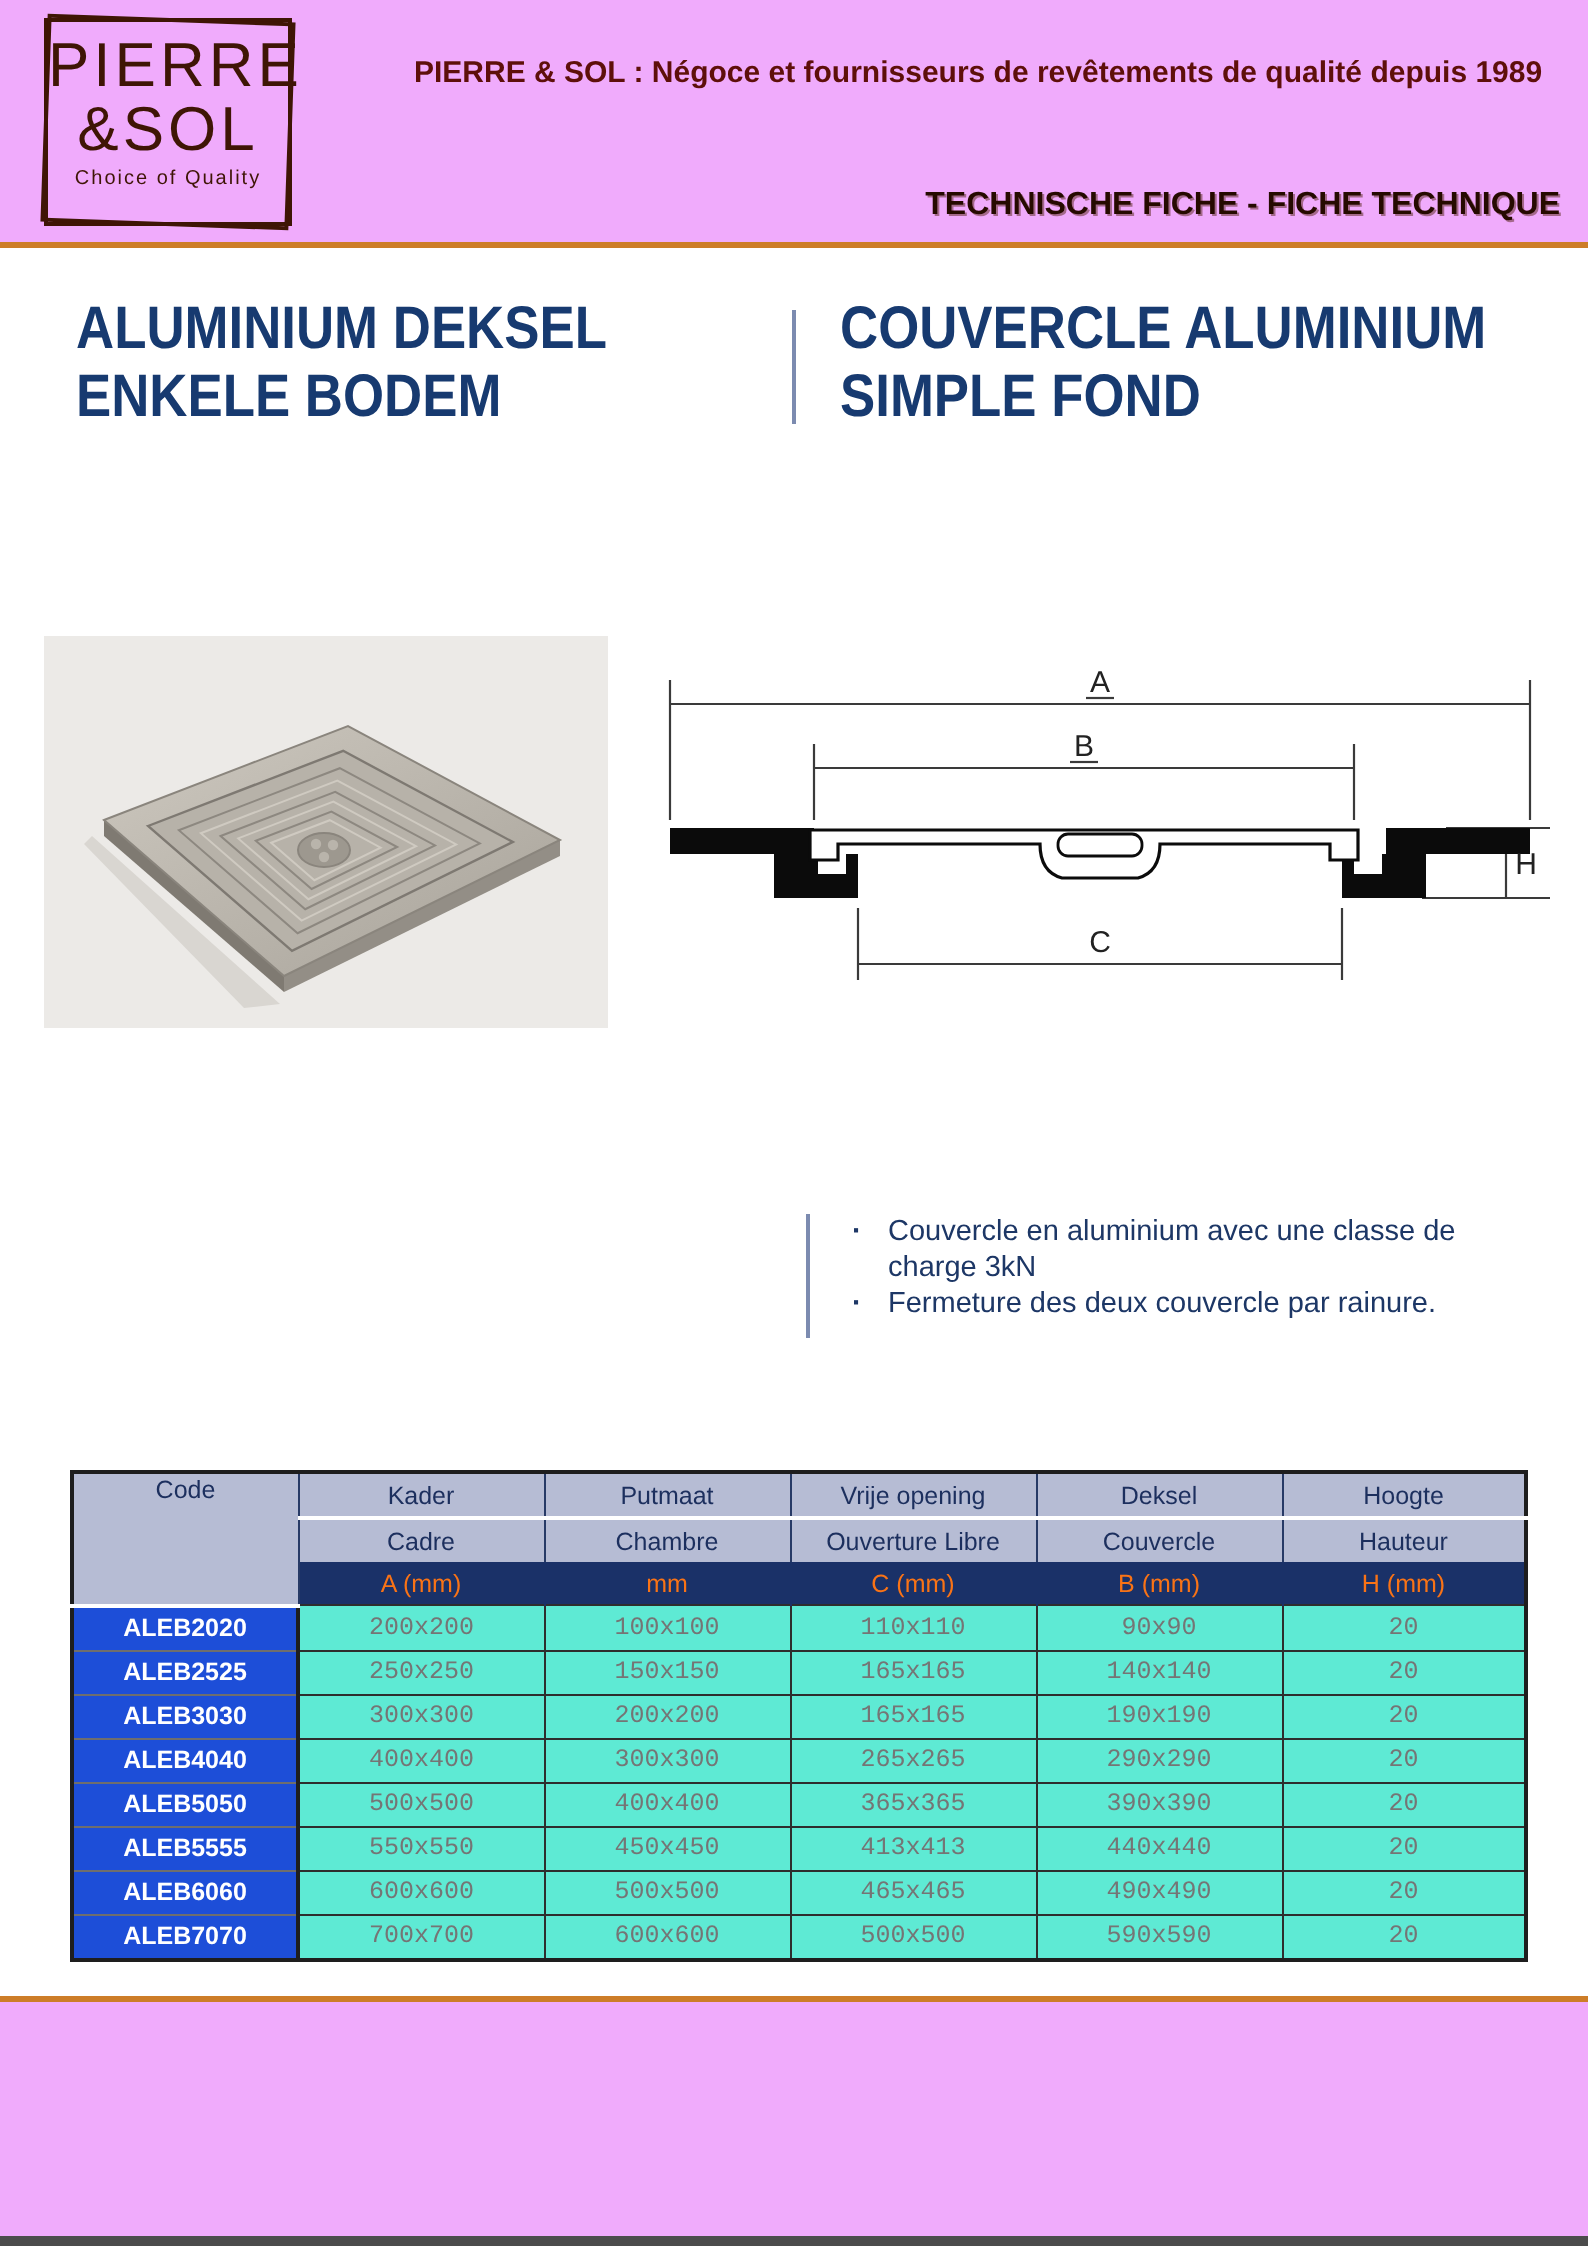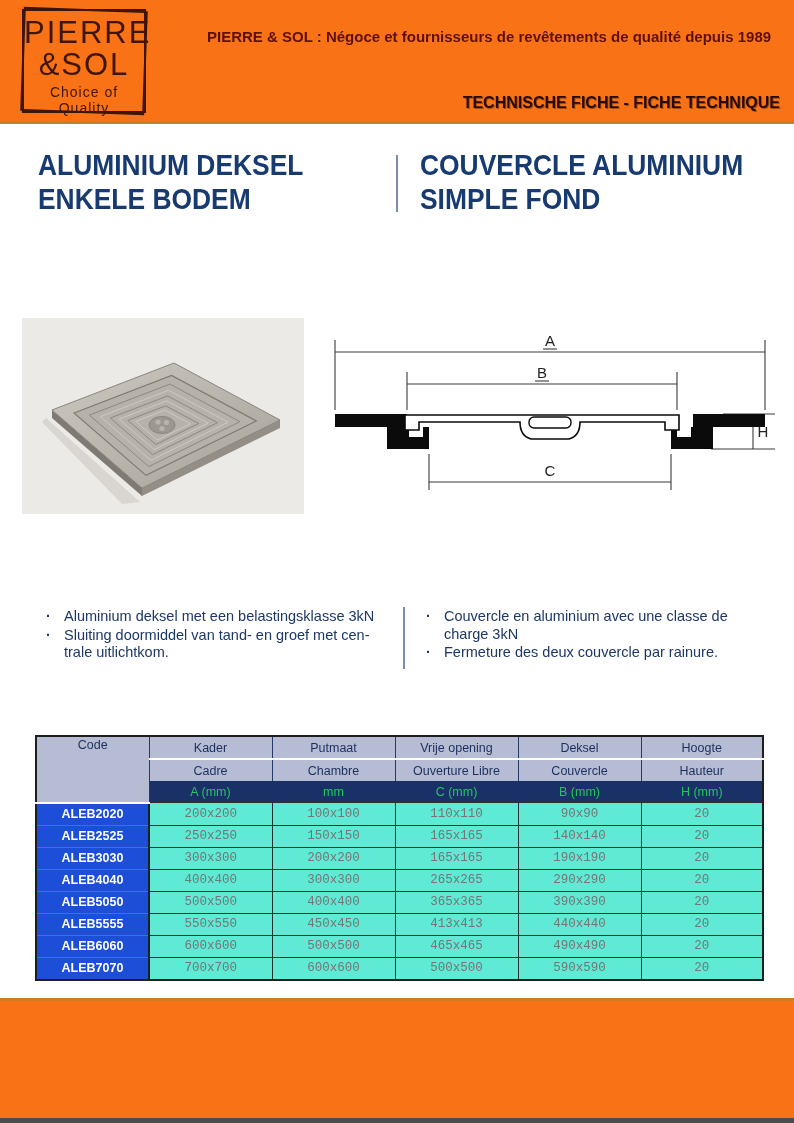--- a/index.html
+++ b/index.html
@@ -1,37 +1,37 @@
 <!DOCTYPE html>
 <html><head>
 <meta charset="utf-8">
 <style>
   html,body { margin:0; padding:0; background:#888; }
   #page {
     position:relative; width:794px; height:1123px; margin:0 auto;
     background:#ffffff; font-family:"Liberation Sans", sans-serif; overflow:hidden;
   }
   
-  .band { position:absolute; left:0; width:794px; background:#f97316; }
+  .band { position:absolute; left:0; width:794px; background:#f0abfc; }
   .band.header { top:0; height:124px; border-bottom:3px solid #cd7d28; box-sizing:border-box; }
   .band.footer { top:998px; height:125px; border-top:3px solid #cd7d28; box-sizing:border-box; }
   .bottom-strip { position:absolute; left:0; bottom:0; width:794px; height:5px; background:#4c4c4c; }
 
   
   .logo { position:absolute; border:2px solid #3f1505; text-align:center; box-sizing:border-box; }
   .logo::before {
     content:""; position:absolute; left:-2px; top:-2px; width:100%; height:100%;
     border:2px solid #3f1505; transform:rotate(2deg); z-index:0;
   }
   .logo-inner { position:relative; z-index:1; }
   .logo-l1, .logo-l2 { color:#3f1505; letter-spacing:2px; line-height:1.02; font-weight:400; }
   .logo-tag { color:#3f1505; letter-spacing:1px; }
   .logo.big { left:22px; top:9px; width:124px; height:104px; padding-top:6px; }
   .logo.big .logo-l1, .logo.big .logo-l2 { font-size:31px; }
-  .logo.big .logo-tag { font-size:14px; margin-top:4px; }
+  .logo.big .logo-tag { font-size:10px; margin-top:4px; }
 
   .hdr-tagline {
     position:absolute; left:163px; top:28px; width:620px;
     font-size:15px; font-weight:bold; color:#5e0f0a;margin-left:44px;
   }
   .hdr-doctype {
     position:absolute; right:14px; top:94px;
     font-size:16px; font-weight:bold; color:#260a00;
     text-shadow:1px 1px 0 rgba(70,25,0,.45);
   }
@@ -68,21 +68,21 @@
   }
   table.specs th, table.specs td { height:19px; padding:1px 2px; text-align:center; }
   .hcode {
     background:#4d4d4d; color:#ffffff; font-weight:bold; vertical-align:top; padding-top:4px;
     border-right:2px solid #1e1e1e;
     margin-left:48px;
   }
   .hr1 th, .hr2 th { background:#b6bcd4; color:#1c2f5e; font-weight:normal;
     border-left:1px solid #273a66; border-right:1px solid #273a66; }
   .hr1 th { border-bottom:2px solid #ffffff; }
-  .hr3 th { background:#1a3168; color:#22c55e; font-weight:normal;
+  .hr3 th { background:#1a3168; color:#f97316; font-weight:normal;
     border-left:1px solid #1a3168; }
   tbody th {
     background:#1d4ed8; color:#ffffff; font-weight:bold;
     border-bottom:1px solid #6e6e6e; border-right:2px solid #1e1e1e;
   }
   tbody td { background:#5eead4; color:#757575; border:1px solid #2e2e2e;font-family:Liberation Mono, monospace; }
 </style>
 </head>
 <body>
 
@@ -180,25 +180,20 @@
       <path d="M80,93 H354 V108 H340 V100 H255 Q255,114 244,117 H206 Q195,114 195,100 H94 V108 H80 Z" fill="#ffffff" stroke="#0b0b0b" stroke-width="1.6"></path>
       <rect x="204" y="95" width="42" height="11" rx="5" fill="#ffffff" stroke="#0b0b0b" stroke-width="1.4"></rect>
 
       <text x="225" y="24" text-anchor="middle">A</text>
       <text x="217" y="56" text-anchor="middle">B</text>
       <text x="225" y="154" text-anchor="middle">C</text>
       <text x="438" y="115" text-anchor="middle">H</text>
     </svg>
   </div>
 
-  <ul class="features nl">
-    <li>Aluminium deksel met een belastingsklasse 3kN</li>
-    <li>Sluiting doormiddel van tand- en groef met cen-
-trale uitlichtkom.</li>
-  </ul>
   <div class="vdiv feat-div"></div>
   <ul class="features fr">
     <li>Couvercle en aluminium avec une classe de
 charge 3kN</li>
     <li>Fermeture des deux couvercle par rainure.</li>
   </ul>
 
   <table class="specs">
     <colgroup>
       <col style="width:113px">

